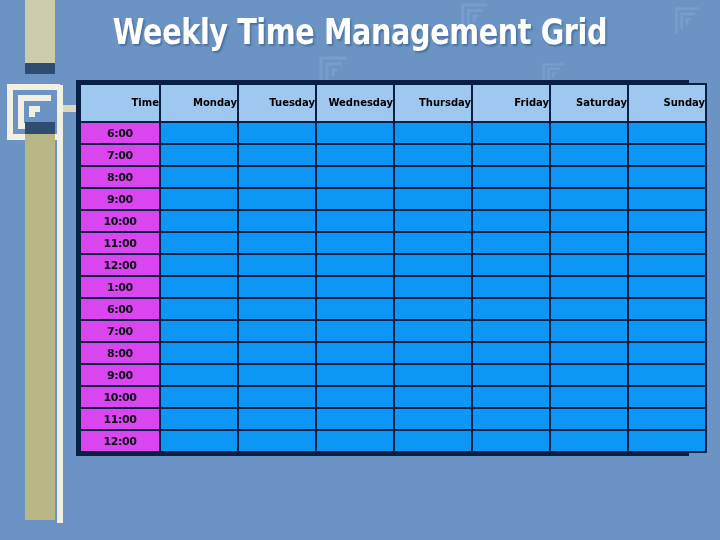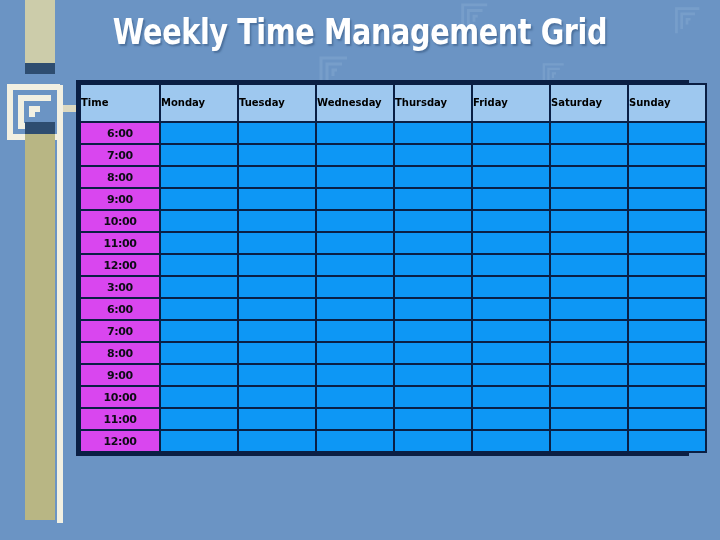--- a/index.html
+++ b/index.html
@@ -137,21 +137,21 @@
     margin: 0;
   }
   table.grid th {
     background: #9ec8ef;
     color: #000000;
     font-size: 10px;
     font-weight: bold;
     font-family: "DejaVu Sans", sans-serif;
     height: 36px;
     vertical-align: middle;
-    text-align: left;
+    text-align: right;
     line-height: 12px;
     word-wrap: break-word;
     overflow-wrap: break-word;
   }
   table.grid th.col-time { width: 78px; }
   table.grid th.col-day  { width: 76px; }
   table.grid td.time-cell {
     background: #d946ef;
     color: #0c0c14;
     font-size: 11px;
@@ -317,21 +317,21 @@
           <td class="time-cell">12:00</td>
           <td class="slot-cell"></td>
           <td class="slot-cell"></td>
           <td class="slot-cell"></td>
           <td class="slot-cell"></td>
           <td class="slot-cell"></td>
           <td class="slot-cell"></td>
           <td class="slot-cell"></td>
         </tr>
         <tr>
-          <td class="time-cell">3:00</td>
+          <td class="time-cell">1:00</td>
           <td class="slot-cell"></td>
           <td class="slot-cell"></td>
           <td class="slot-cell"></td>
           <td class="slot-cell"></td>
           <td class="slot-cell"></td>
           <td class="slot-cell"></td>
           <td class="slot-cell"></td>
         </tr>
         <tr>
           <td class="time-cell">6:00</td>

